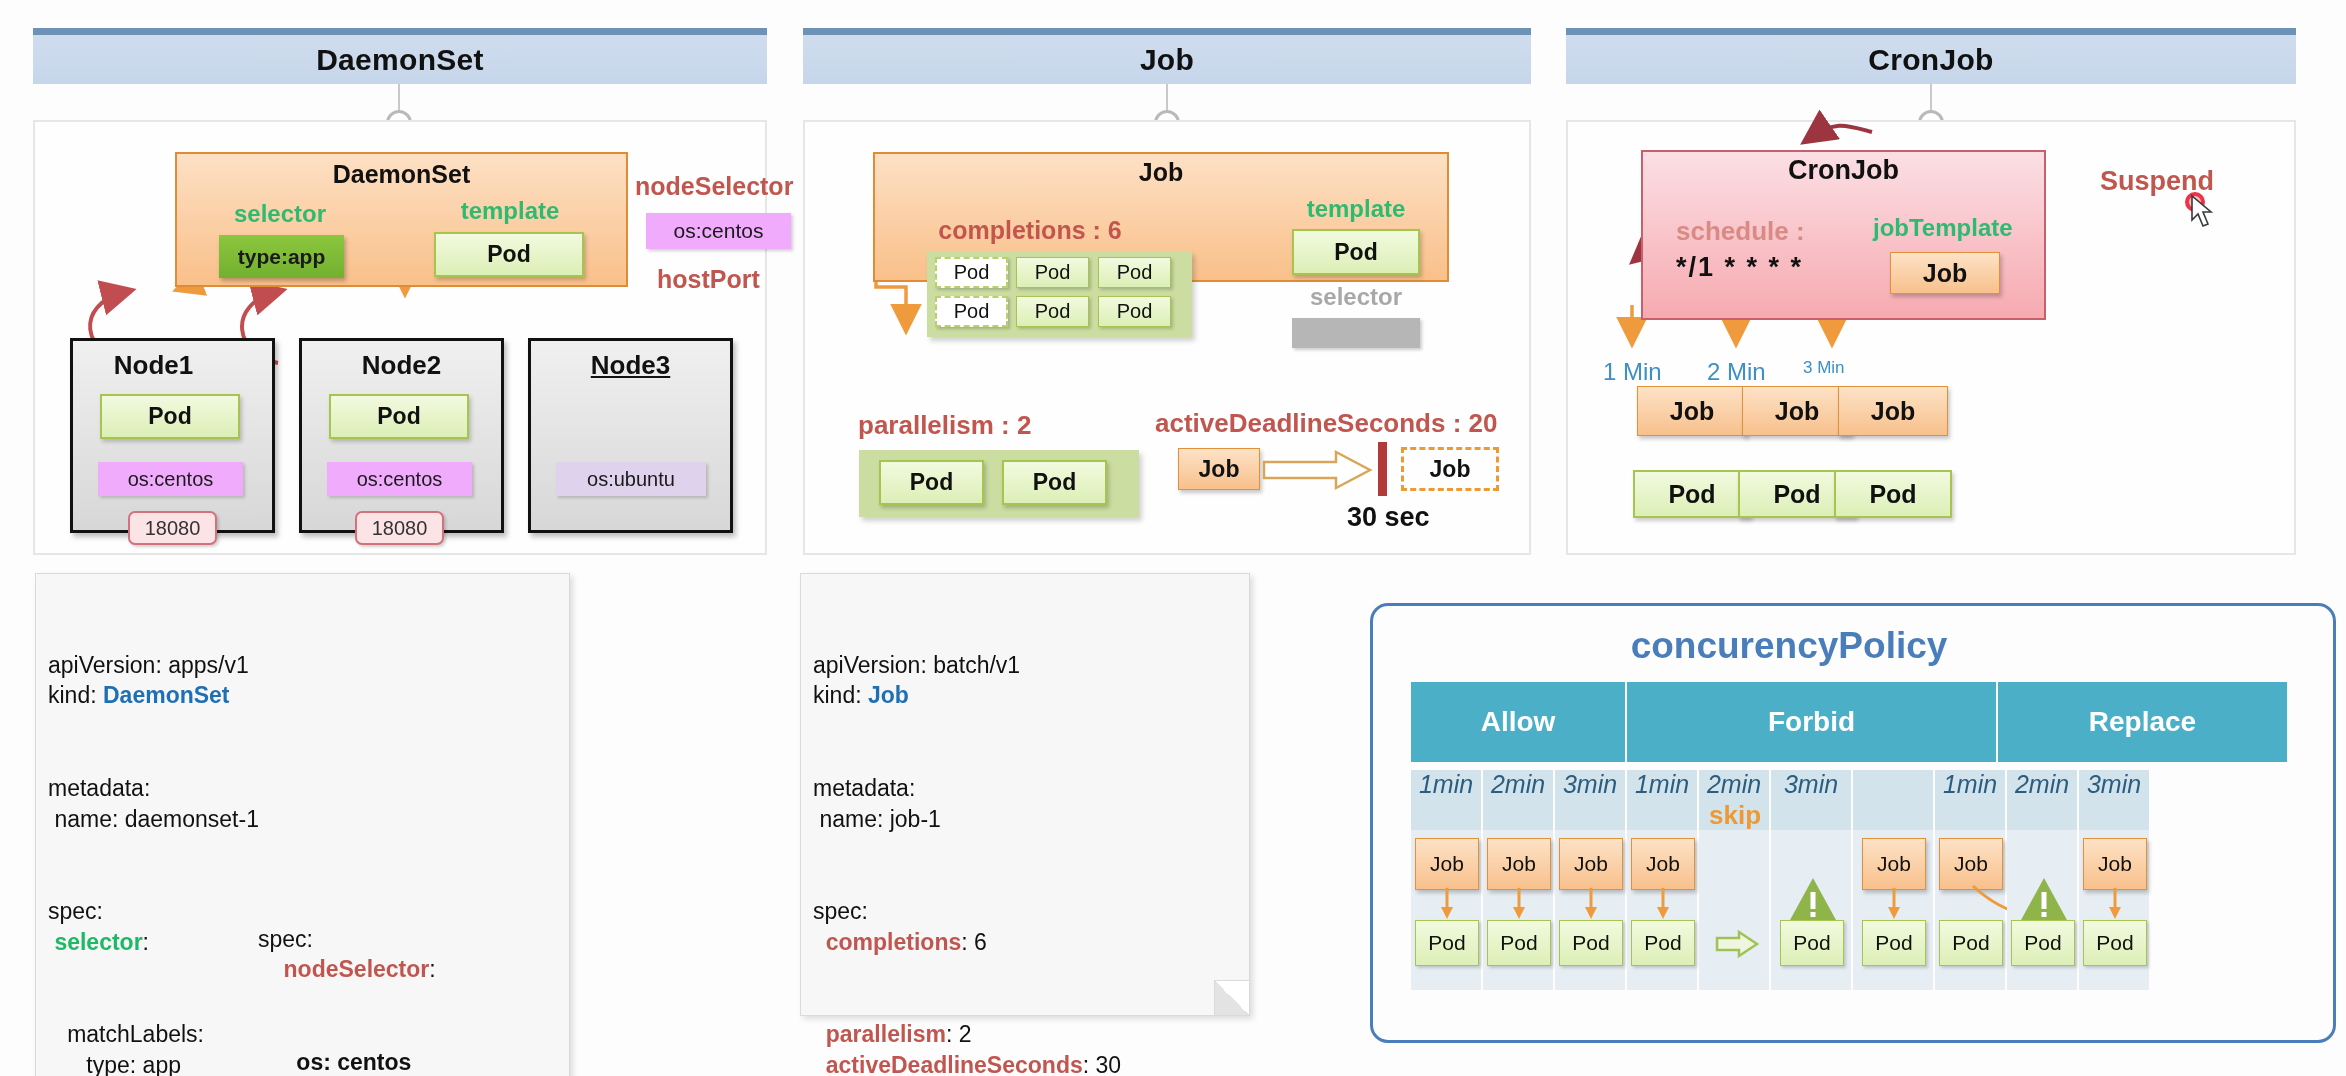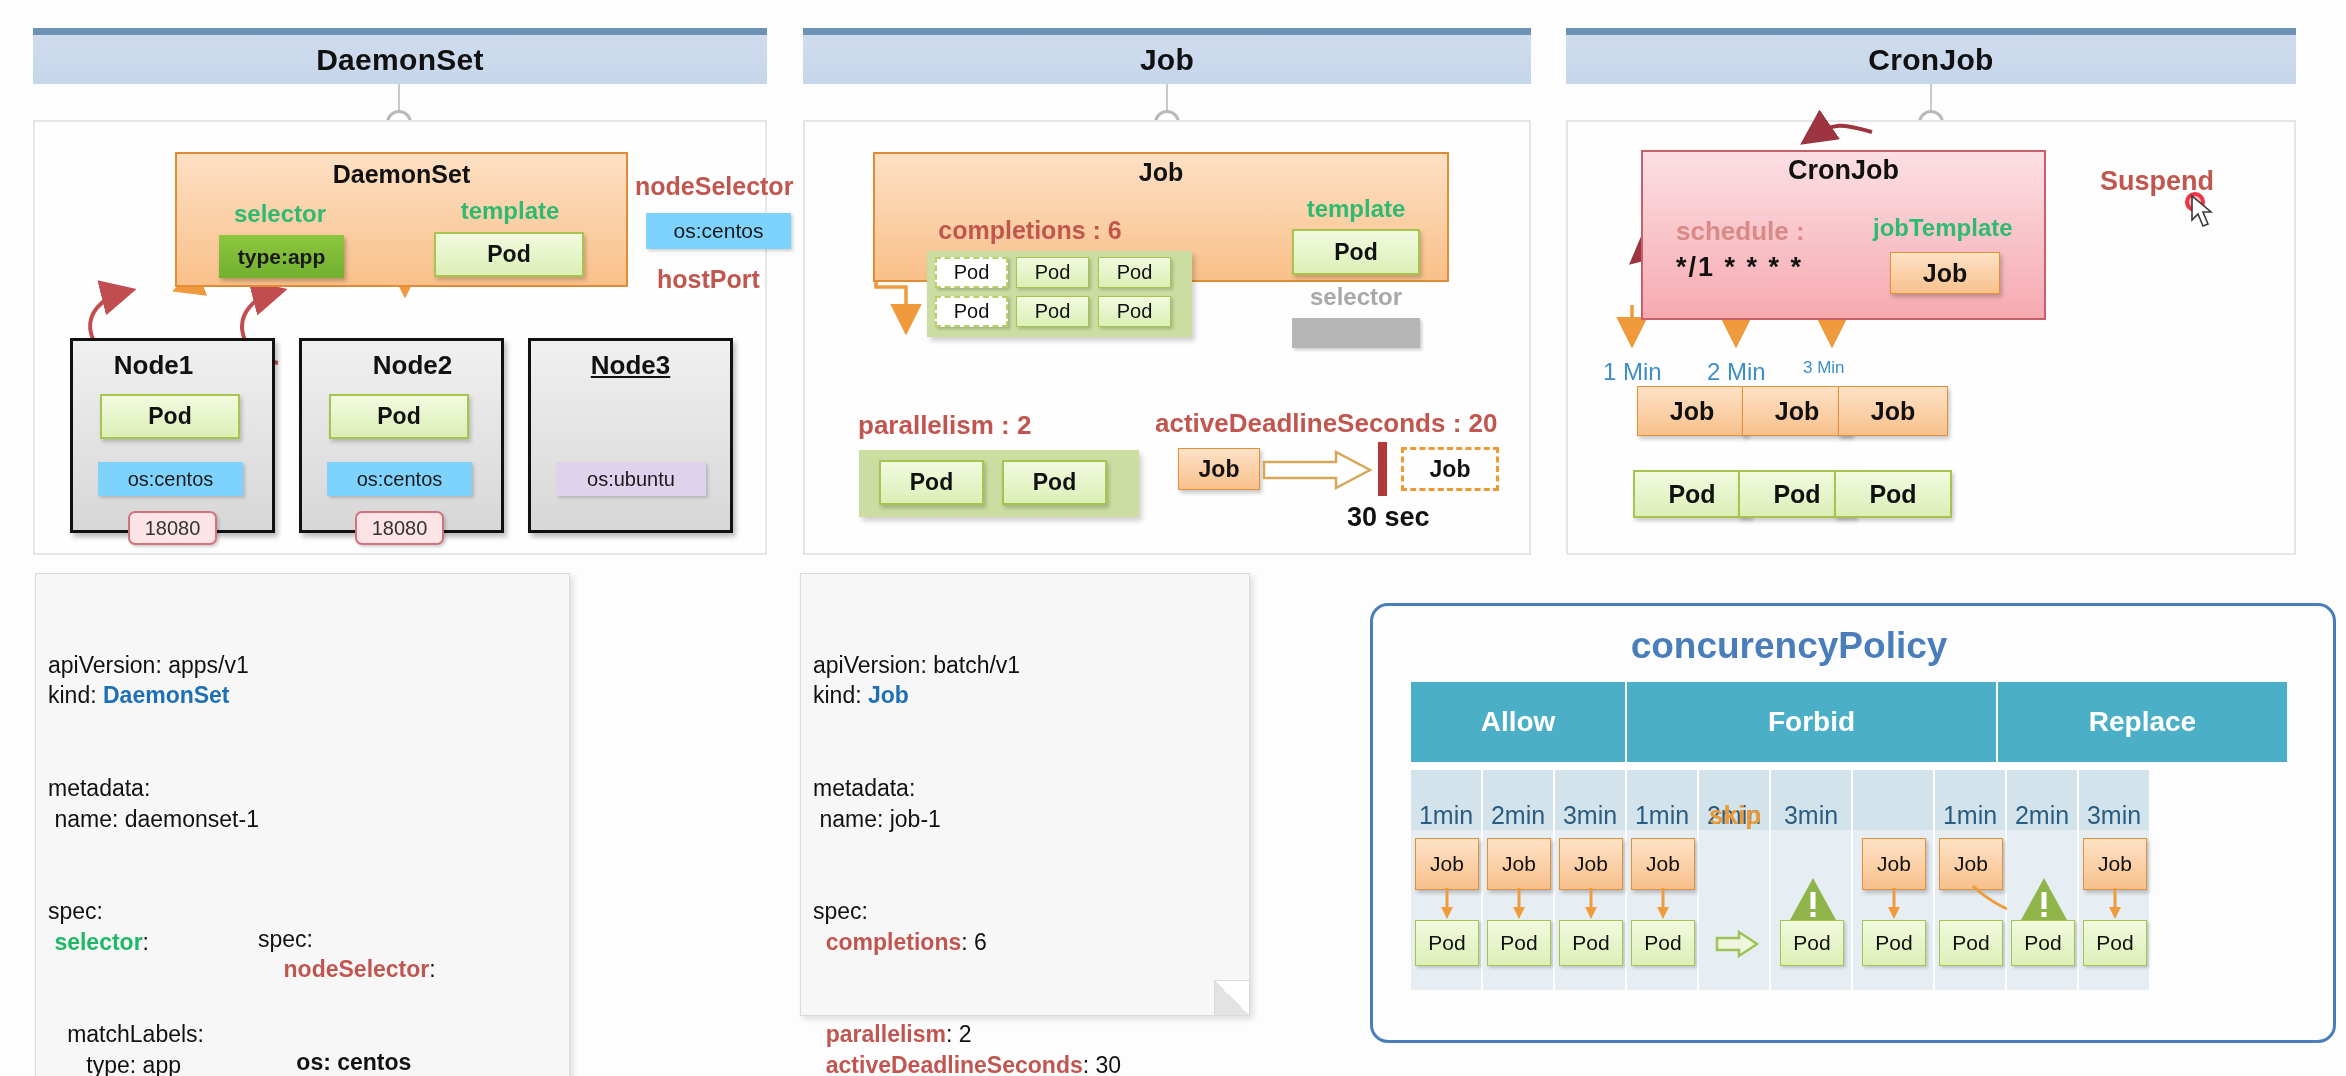--- a/index.html
+++ b/index.html
@@ -63,21 +63,21 @@
     box-shadow:2px 3px 4px rgba(0,0,0,.22);
     font-weight:bold;color:#111;
   }
   .job-orange-dashed{
     background:transparent;border:3px dashed #eb9a36;color:#111;font-weight:bold;
   }
   .label-green{color:#2fba72;font-weight:bold;}
   .label-red{color:#c1564f;font-weight:bold;}
   .label-grey{color:#a8a8a8;font-weight:bold;}
   .tag-blue{
-    background:#7dd3fc;color:#1a1a1a;
+    background:#f0abfc;color:#1a1a1a;
     display:flex;align-items:center;justify-content:center;
     box-shadow:2px 2px 3px rgba(0,0,0,.18);
   }
   .tag-purple{
     background:#ded2ec;color:#1a1a1a;
     display:flex;align-items:center;justify-content:center;
     box-shadow:2px 2px 3px rgba(0,0,0,.18);
   }
   .tag-selgreen{
     background:linear-gradient(180deg,#8cc63e,#72b02f);
@@ -125,22 +125,23 @@
   .cp-title{
     color:#4a7ebb;font-weight:bold;text-align:center;
   }
   .cp-head-cell{
     background:#4bafc8;color:#fff;font-weight:bold;
     display:flex;align-items:center;justify-content:center;
     border-right:2px solid #fdfdfd;
   }
   .cp-sub-cell{
     background:#d3e3ec;color:#2b5d80;
-    display:flex;align-items:flex-end;justify-content:center;
+    display:flex;align-items:flex-start;justify-content:center;
     border-right:2px solid #fdfdfd;
+    font-style:italic;
   }
   .cp-body-cell{
     background:#e7eef3;border-right:2px solid #fdfdfd;
   }
   .skip-label{color:#eb9a36;font-weight:bold;}
   svg{overflow:visible;}
 </style>
 </head>
 <body>
 
@@ -188,21 +189,21 @@
 <div class="abs tag-blue" style="left:646px;top:213px;width:145px;height:36px;font-size:21px;">os:centos</div>
 <div class="abs label-red" style="left:657px;top:265px;font-size:25px;">hostPort</div>
 
 <div class="abs node-box" style="left:70px;top:338px;width:205px;height:195px;"></div>
 <div class="abs node-title" style="left:70px;top:350px;width:167px;font-size:26px;">Node1</div>
 <div class="abs box pod-green" style="left:100px;top:394px;width:140px;height:45px;font-size:23px;">Pod</div>
 <div class="abs tag-blue" style="left:98px;top:462px;width:145px;height:34px;font-size:20px;">os:centos</div>
 <div class="abs port-badge" style="left:128px;top:511px;width:89px;height:34px;font-size:20px;">18080</div>
 
 <div class="abs node-box" style="left:299px;top:338px;width:205px;height:195px;"></div>
-<div class="abs node-title" style="left:299px;top:350px;width:205px;font-size:26px;margin-left:11px;">Node2</div>
+<div class="abs node-title" style="left:299px;top:350px;width:205px;font-size:26px;">Node2</div>
 <div class="abs box pod-green" style="left:329px;top:394px;width:140px;height:45px;font-size:23px;">Pod</div>
 <div class="abs tag-blue" style="left:327px;top:462px;width:145px;height:34px;font-size:20px;">os:centos</div>
 <div class="abs port-badge" style="left:355px;top:511px;width:89px;height:34px;font-size:20px;">18080</div>
 
 <div class="abs node-box" style="left:528px;top:338px;width:205px;height:195px;"></div>
 <div class="abs node-title" style="left:528px;top:350px;width:205px;font-size:26px;text-decoration:underline;">Node3</div>
 <div class="abs tag-purple" style="left:556px;top:462px;width:150px;height:34px;font-size:20px;">os:ubuntu</div>
 
 <div class="abs panel-header" style="left:803px;top:28px;width:728px;height:56px;font-size:30px;">
   <span>Job</span>

